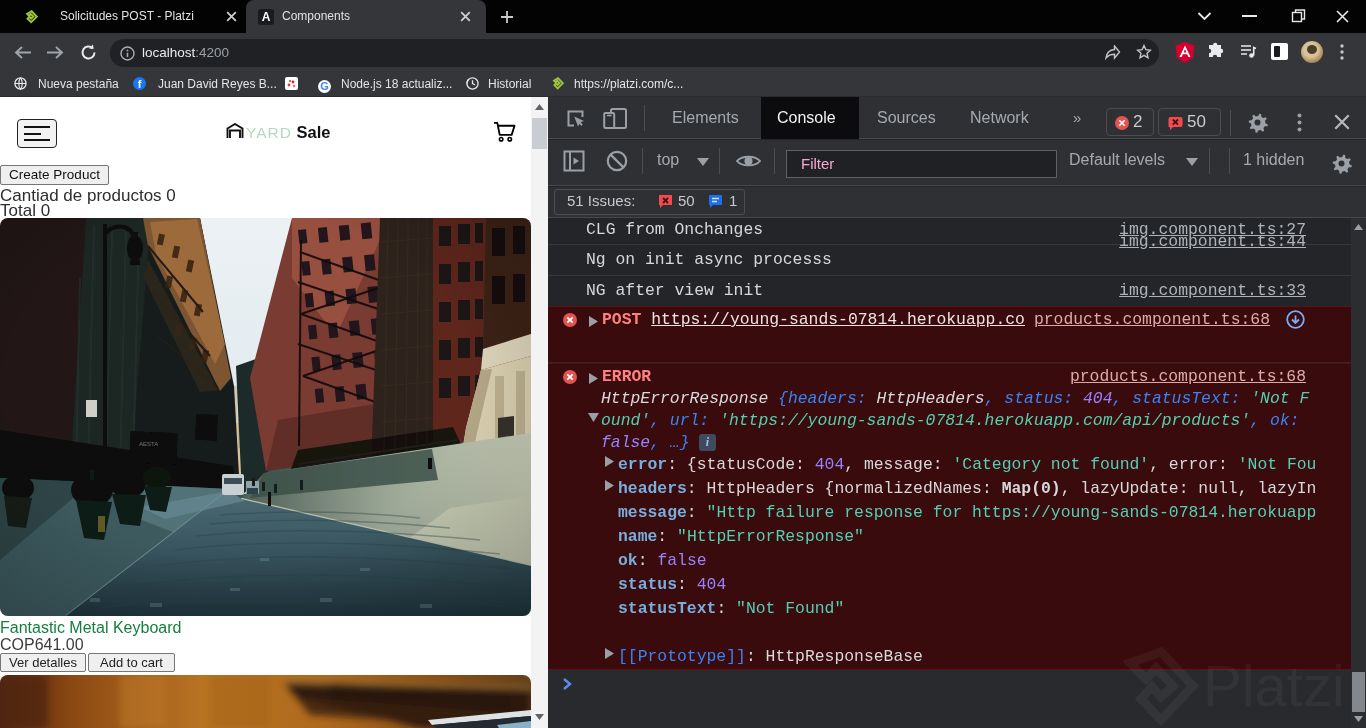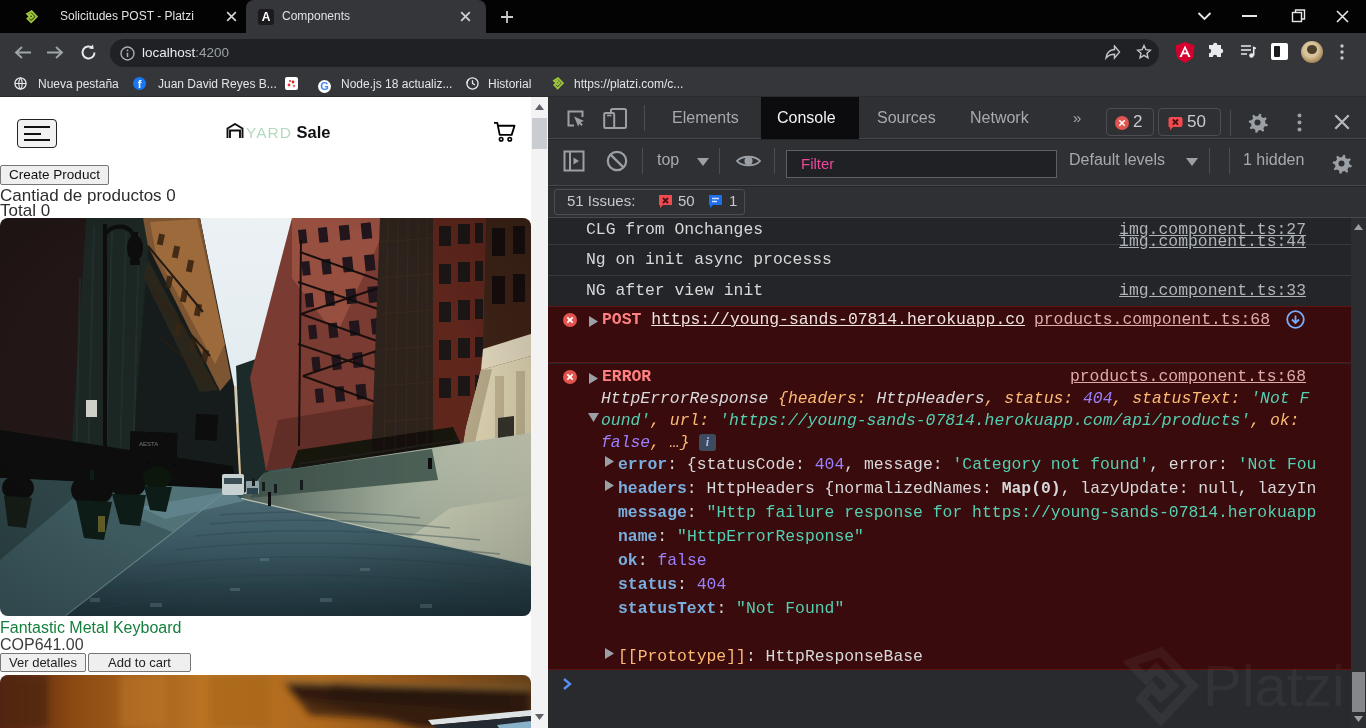--- a/index.html
+++ b/index.html
@@ -13,21 +13,21 @@
   #bookbar { position:absolute; left:0; top:71px; width:1366px; height:26px; background:#35363a; border-bottom:1px solid #2a2b2e; }
   .tabtxt { color:#dfe1e4; font-size:12px; }
   .bktxt { color:#e2e4e7; font-size:12px; }
   
   #page { position:absolute; left:0; top:97px; width:548px; height:631px; background:#fff; overflow:hidden; }
   
   #devtools { position:absolute; left:548px; top:97px; width:818px; height:631px; background:#242528; overflow:hidden; }
   .mono { font-family:"Liberation Mono", monospace; font-size:16.4px; white-space:pre; }
   .ui { color:#a5aab0; font-size:16px; }
   .w { color:#d6d8da; }
-  .gray { color:#fdba74; }
+  .gray { color:#3b82f6; }
   .red { color:#ff8080;font-weight:bold; }
   .key { color:#79aede; font-weight:bold; }
   .num { color:#9980ff; }
   .str { color:#55cfb2; }
   .lnk { color:#aeb3b9; text-decoration:underline; }
   .rlnk { color:#e0a9a9; text-decoration:underline;margin-left:23px; }
 </style>
 </head>
 <body>
 <div id="stage">
@@ -377,21 +377,21 @@
         <rect x="428" y="240" width="4" height="11" fill="#10100e"></rect>
         <rect x="90" y="252" width="4" height="10" fill="#111a18"></rect>
         </g>
         <rect width="531" height="398" fill="url(#vig)"></rect>
       </svg>
     </div>
 
     <div class="abs" style="left:0px;top:522px;font-size:16px;color:#15803d">Fantastic Metal Keyboard</div>
     <div class="abs" style="left:0px;top:539px;font-size:16px;color:#3c3c3c">COP641.00</div>
     <div class="abs" style="left:0px;top:556px;width:86px;height:19px;background:#efefef;border:1px solid #767676;border-radius:2px;font-size:13px;color:#222;text-align:center;line-height:17px">Ver detalles</div>
-    <div class="abs" style="left:88px;top:556px;width:103px;height:19px;background:#efefef;border:1px solid #767676;border-radius:2px;font-size:13px;color:#222;text-align:center;line-height:17px">Add to cart</div>
+    <div class="abs" style="left:88px;top:556px;width:87px;height:19px;background:#efefef;border:1px solid #767676;border-radius:2px;font-size:13px;color:#222;text-align:center;line-height:17px">Add to cart</div>
 
     <div class="abs" style="left:0;top:578px;width:531px;height:53px;border-radius:8px 8px 0 0;overflow:hidden">
       <svg width="531" height="53" viewBox="0 0 531 53">
         <defs>
           <linearGradient id="gkb" x1="0" y1="0" x2="1" y2="0">
             <stop offset="0" stop-color="#53220e"></stop>
               <stop offset="0.14" stop-color="#8c4a13"></stop>
               <stop offset="0.38" stop-color="#b97323"></stop>
               <stop offset="0.6" stop-color="#b06a1e"></stop>
               <stop offset="0.82" stop-color="#8a5018"></stop>
@@ -487,21 +487,21 @@
     <svg class="abs" style="left:149px;top:61px" width="12" height="8" viewBox="0 0 12 8">
         <path d="M0 0 L6 8 L12 0 Z" fill="#9aa0a6"></path>
       </svg>
     <div class="abs" style="left:171px;top:51px;width:1px;height:26px;background:#4c4d51"></div>
     <svg class="abs" style="left:188px;top:55px" width="25" height="18" viewBox="0 0 26 18">
         <path d="M1 9 C6 3 20 3 25 9 C20 15 6 15 1 9 Z" fill="none" stroke="#9aa0a6" stroke-width="2"></path>
         <circle cx="13" cy="9" r="4.2" fill="#9aa0a6"></circle>
       </svg>
     <div class="abs" style="left:226px;top:51px;width:1px;height:26px;background:#4c4d51"></div>
     <div class="abs" style="left:238px;top:53px;width:271px;height:28px;background:#202125;border:1px solid #5f6165"></div>
-    <div class="abs" style="left:253px;top:58px;color:#ec4899;font-size:15px">Filter</div>
+    <div class="abs" style="left:253px;top:58px;color:#f9a8d4;font-size:15px">Filter</div>
     <div class="abs ui" style="left:521px;top:54px">Default levels</div>
     <svg class="abs" style="left:638px;top:61px" width="12" height="8" viewBox="0 0 12 8">
         <path d="M0 0 L6 8 L12 0 Z" fill="#9aa0a6"></path>
       </svg>
     <div class="abs" style="left:661px;top:51px;width:1px;height:26px;background:#4c4d51"></div>
       <div class="abs" style="left:681px;top:51px;width:1px;height:26px;background:#4c4d51"></div>
     <div class="abs ui" style="left:695px;top:54px">1 hidden</div>
     <svg class="abs" style="left:783px;top:56px" width="21" height="21" viewBox="0 0 21 21">
         <path d="M10.5 1.5 l1.8 0 l0.7 2.6 l2.2 0.9 l2.3-1.3 l1.3 1.3 l-1.3 2.3 l0.9 2.2 l2.6 0.7 l0 1.8 l-2.6 0.7 l-0.9 2.2 l1.3 2.3 l-1.3 1.3 l-2.3-1.3 l-2.2 0.9 l-0.7 2.6 l-1.8 0 l-0.7-2.6 l-2.2-0.9 l-2.3 1.3 l-1.3-1.3 l1.3-2.3 l-0.9-2.2 l-2.6-0.7 l0-1.8 l2.6-0.7 l0.9-2.2 l-1.3-2.3 l1.3-1.3 l2.3 1.3 l2.2-0.9 Z" fill="#9aa0a6" transform="rotate(12 10.5 10.5)"></path>
         <circle cx="10.5" cy="10.5" r="3" fill="#2f3034"></circle>

